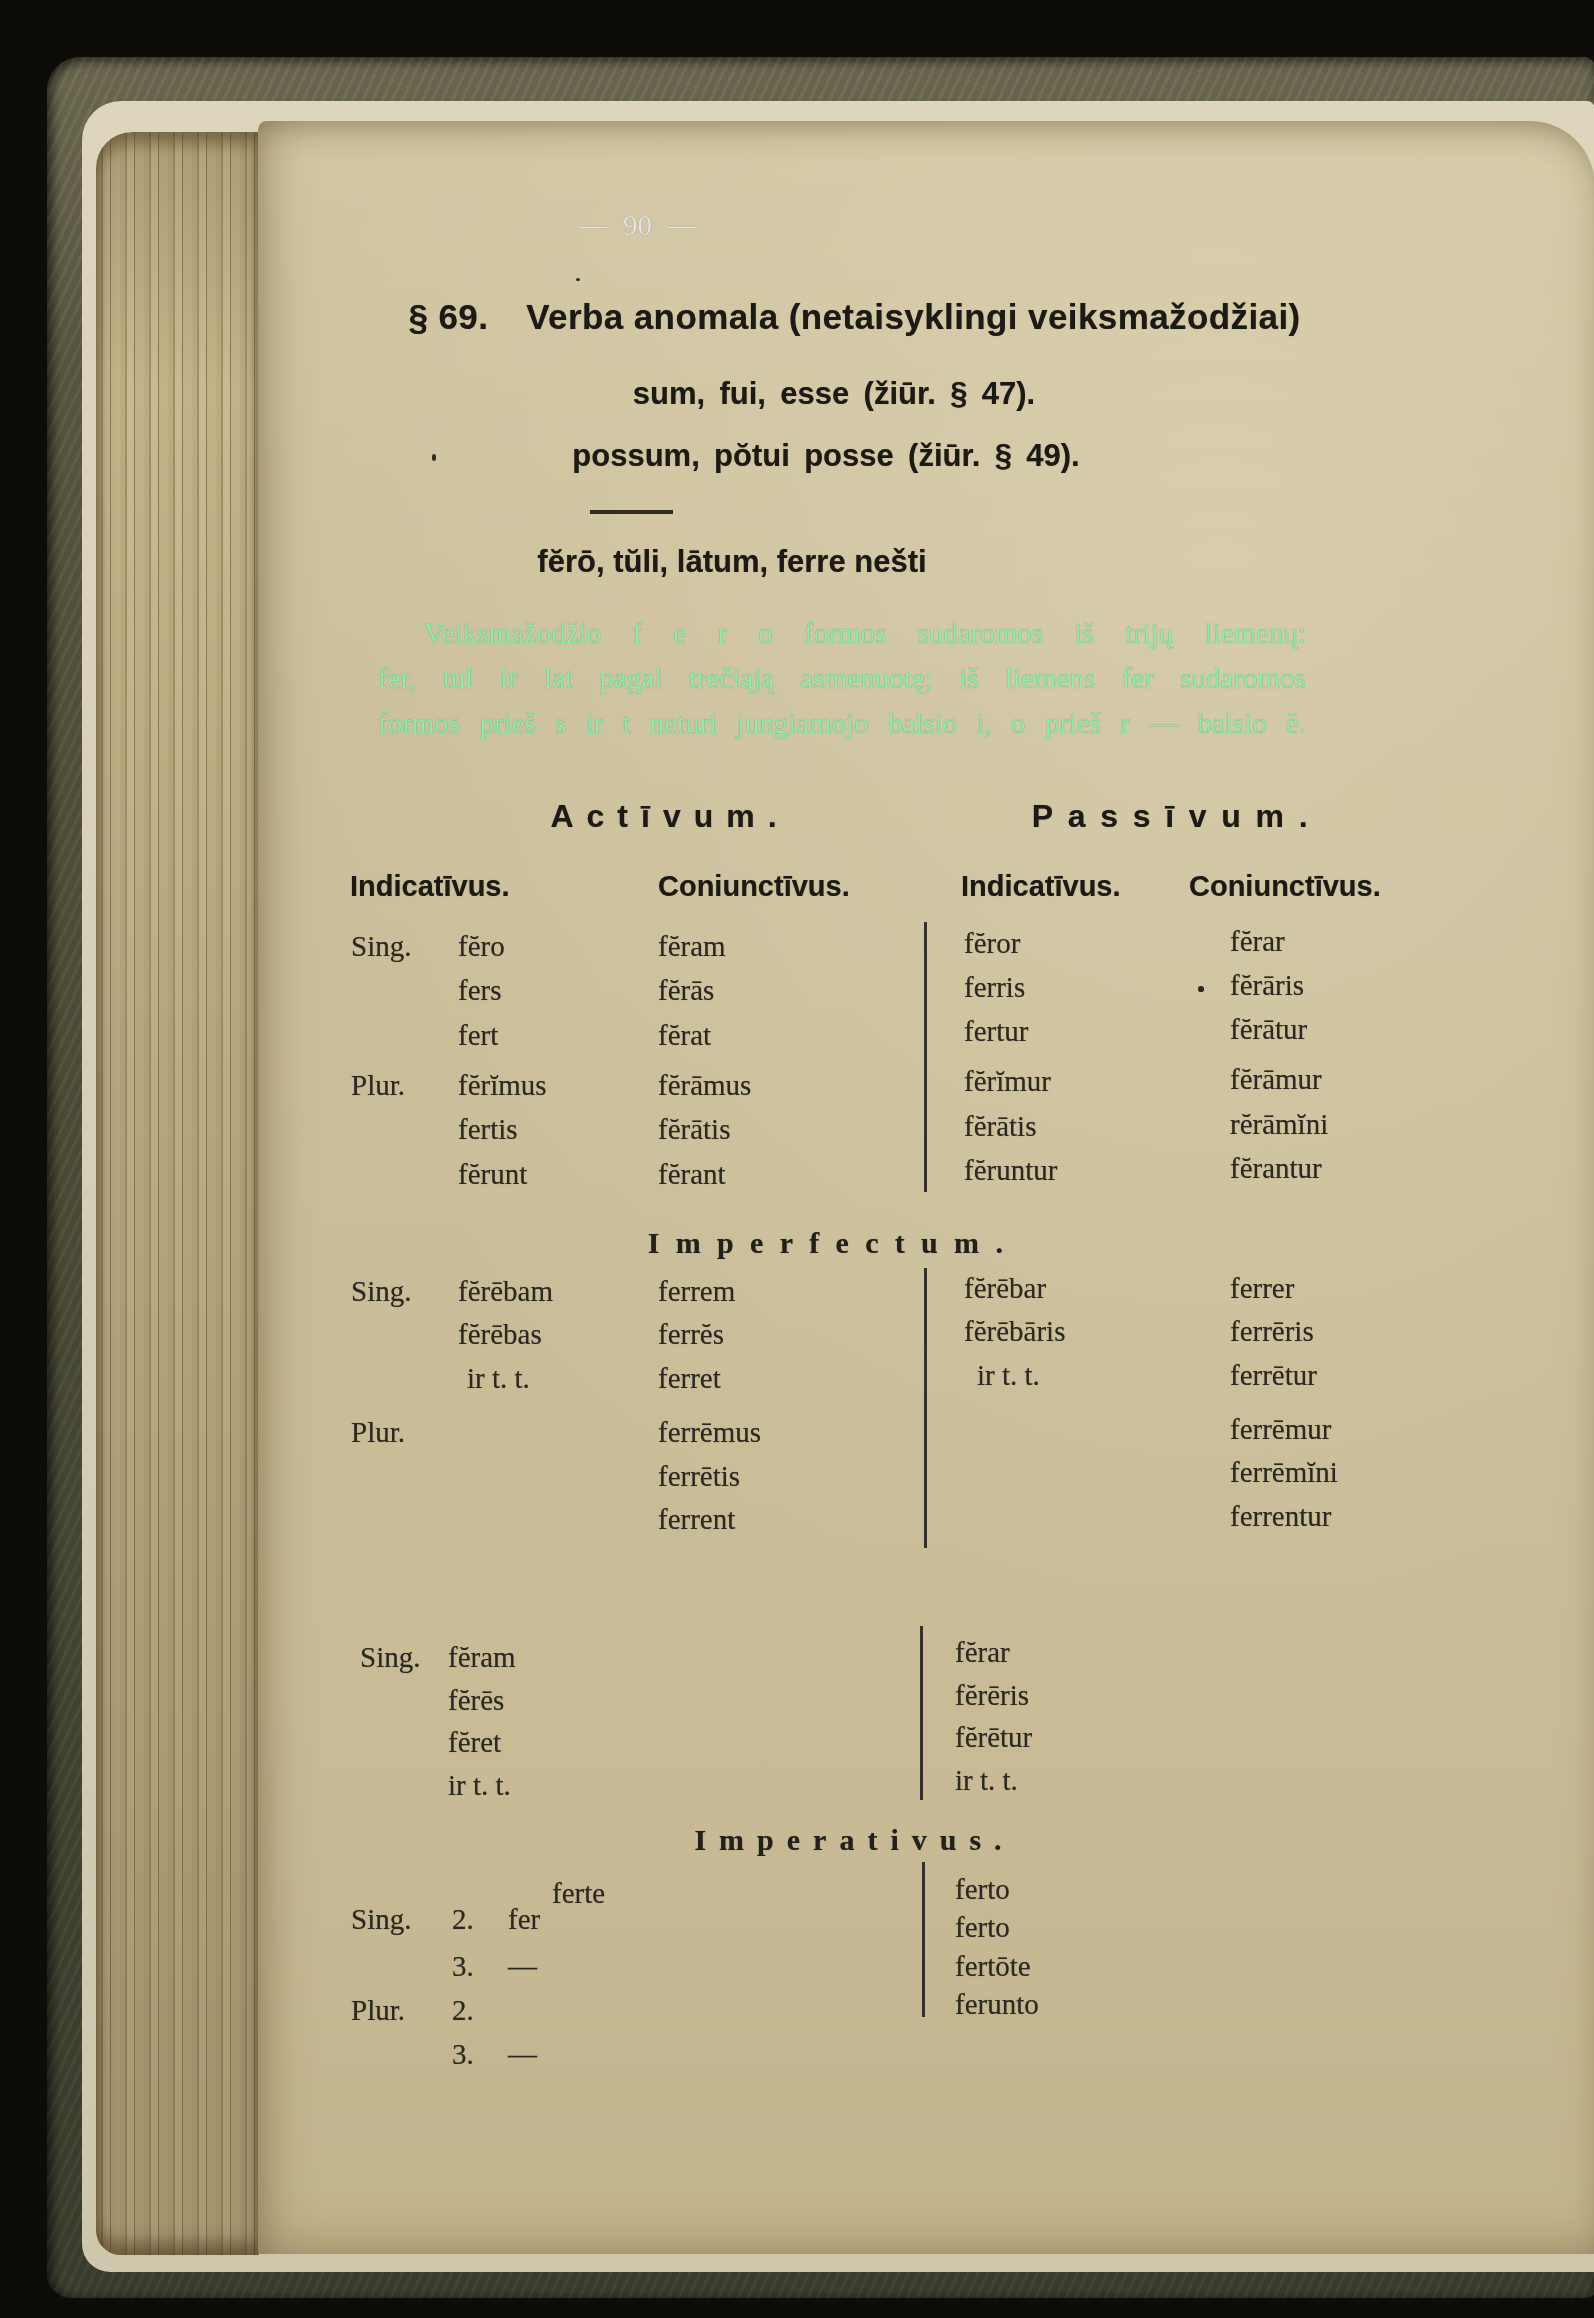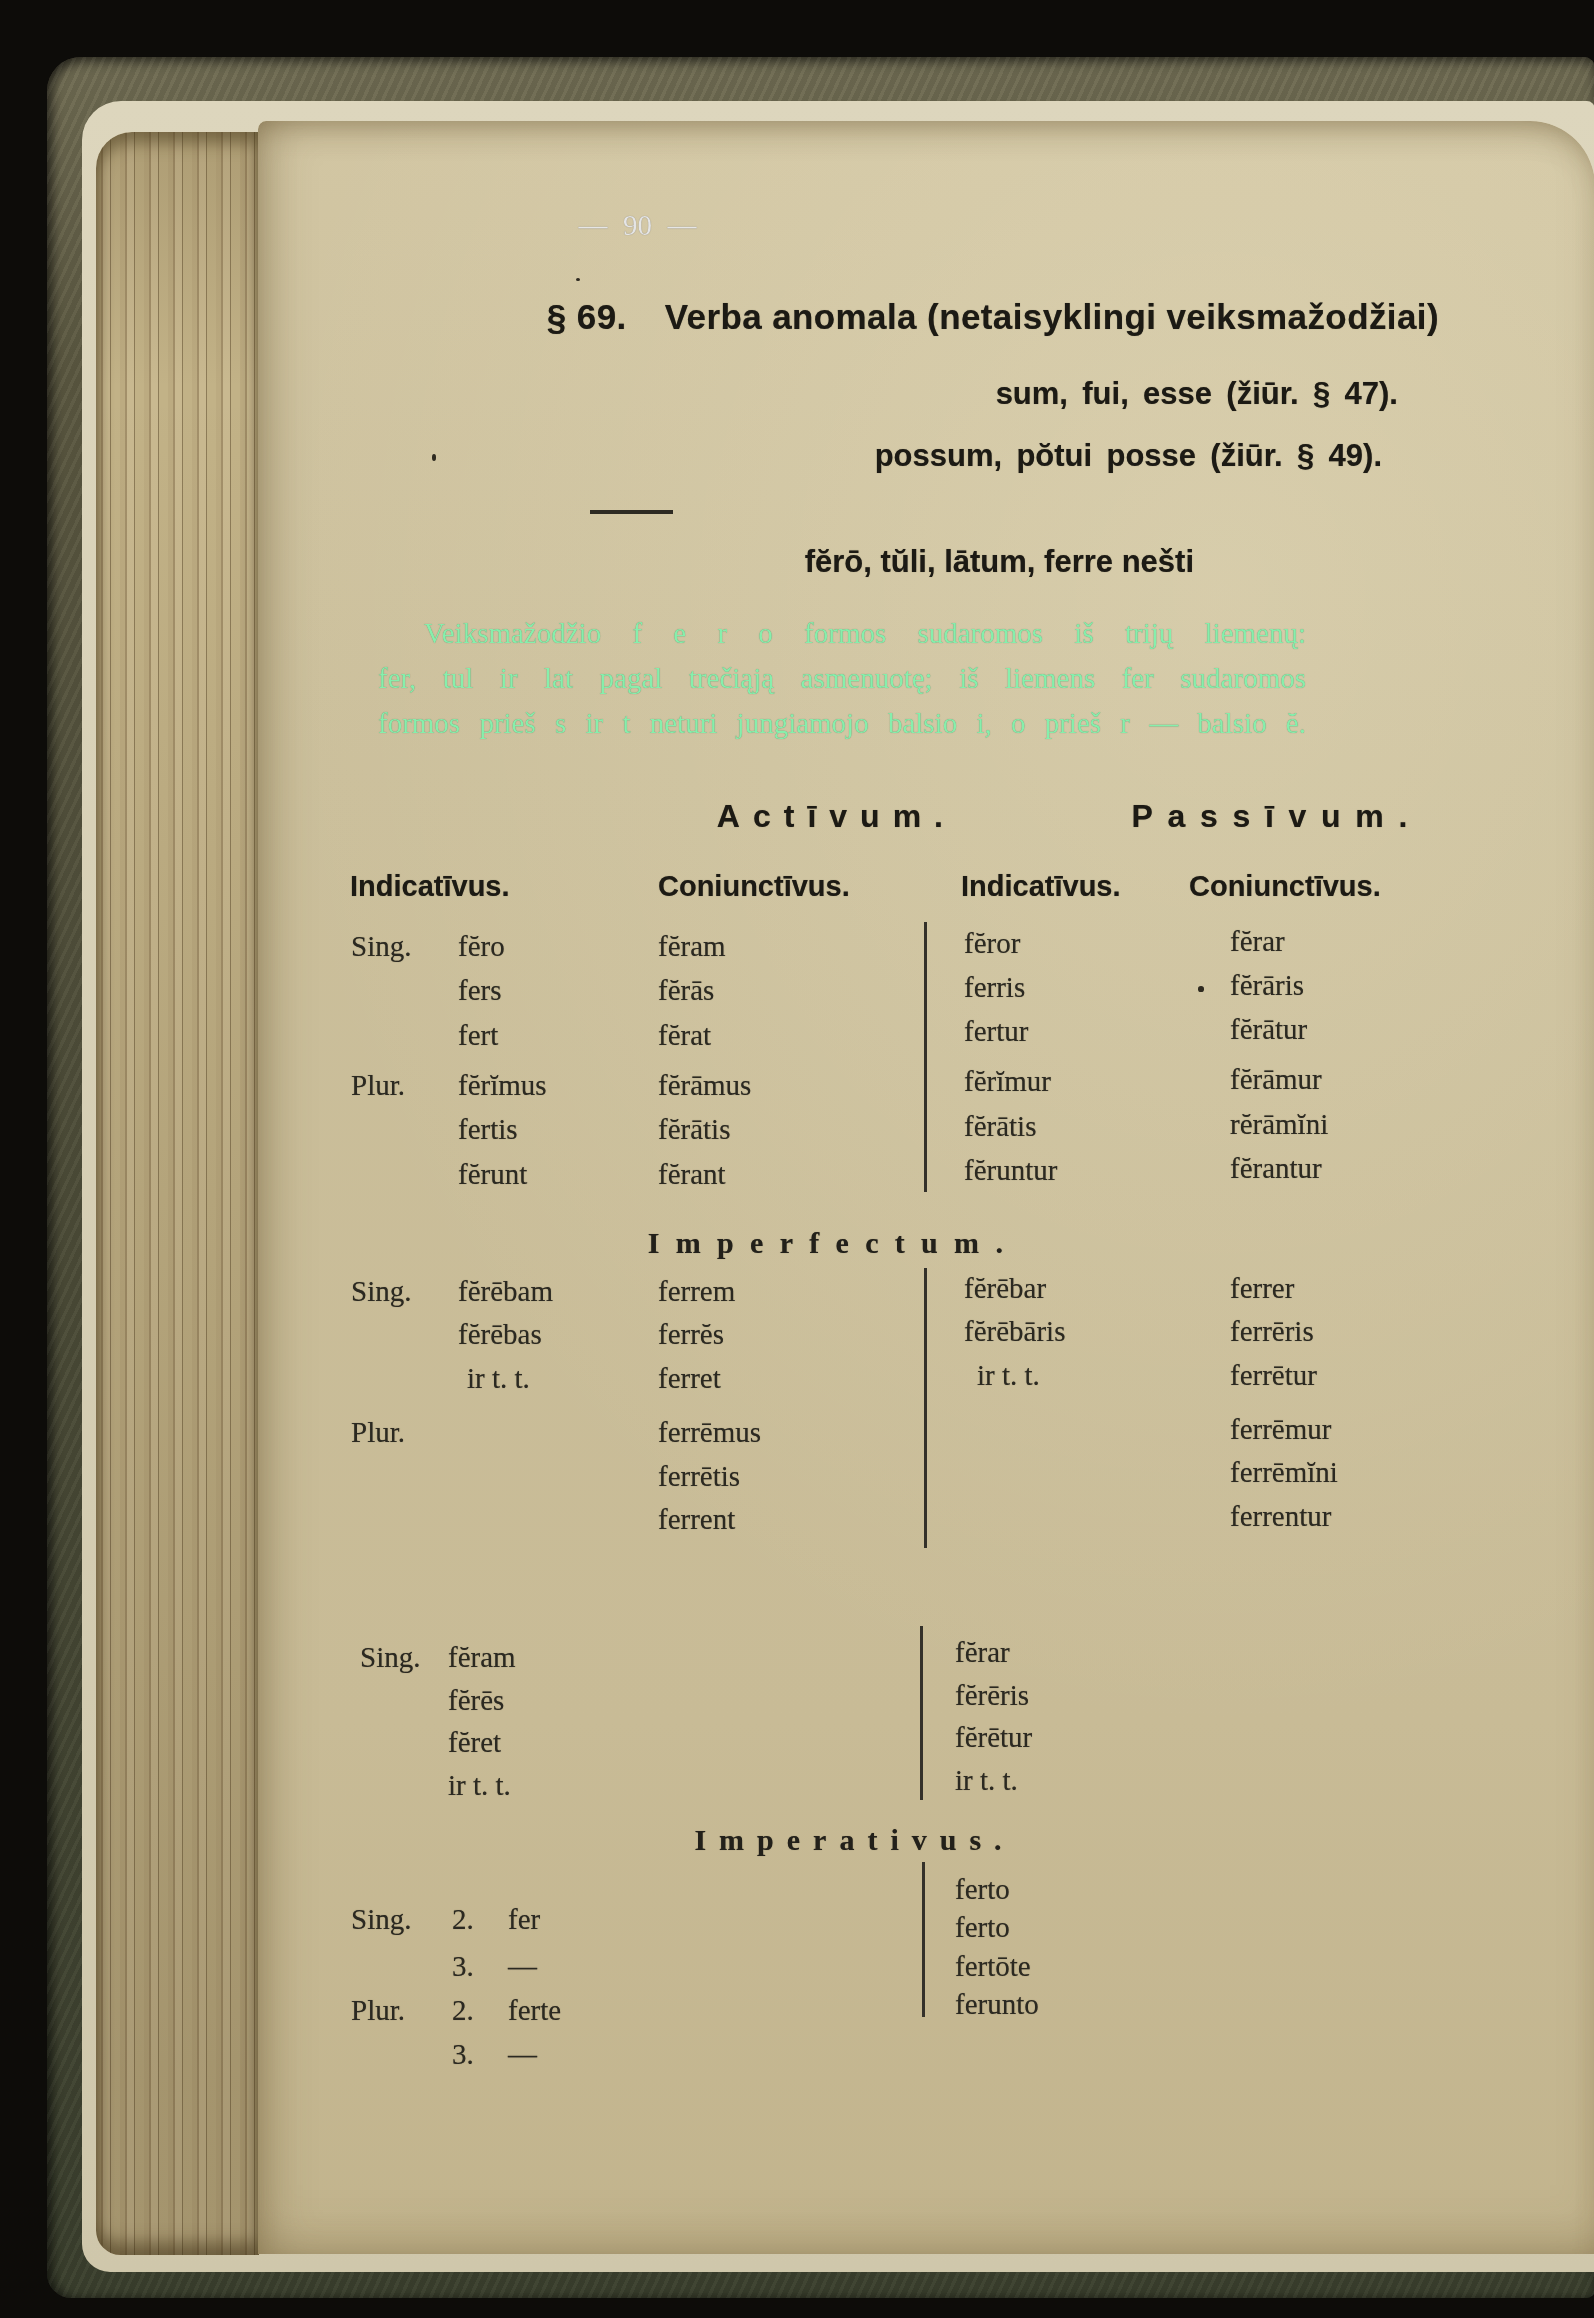--- a/index.html
+++ b/index.html
@@ -31,21 +31,21 @@
          box-shadow:inset 21px 0 49px -14.7px rgba(95,75,40,.38),
                     inset 0 18px 33px -16.3px rgba(95,75,40,.45),
                     inset 0 -24.5px 57px -24.5px rgba(110,90,50,.35);}
   .speck{position:absolute;background:#2e2a20;border-radius:50%;}
 
   
   .txt{position:absolute;left:0;top:0;width:1595px;height:2319px;}
   .txt *{white-space:nowrap;}
   .center{position:absolute;text-align:center;}
   .serif{font-family:"Liberation Serif", serif;color:#2b2921;}
-  .sans-b{font-family:"Liberation Sans", sans-serif;font-weight:bold;color:#1c1a14;text-align:right;}
+  .sans-b{font-family:"Liberation Sans", sans-serif;font-weight:bold;color:#1c1a14;}
   .soft{text-shadow:0 0 0.8px rgba(45,40,28,.55);}
 
   .pgnum{top:209px;left:0;width:1275px;font-size:29px;word-spacing:8.2px;color:#e5e5e5;}
   .title{top:297px;left:270px;width:1169px;font-size:35px;letter-spacing:0.4px;}
   .title .gap{display:inline-block;width:38px;}
   .subtitle1{top:376px;left:270px;width:1128px;font-size:31px;word-spacing:5.7px;}
   .subtitle2{top:438px;left:270px;width:1112px;font-size:31px;word-spacing:5.7px;}
   .rule{position:absolute;top:510px;left:590px;width:83px;height:4.1px;background:#2e2b23;}
   .lemma{top:544px;left:270px;width:924px;font-size:31px;}
 
@@ -209,21 +209,21 @@
       <span class="cell serif soft x-num" style="top:1903px;">2.</span>
       <span class="cell serif soft x-form" style="top:1903px;">fer</span>
       <span class="cell serif soft x-pi" style="top:1873px;">ferto</span>
 
       <span class="cell serif soft x-num" style="top:1950px;">3.</span>
       <span class="cell serif soft x-form" style="top:1950px;">—</span>
       <span class="cell serif soft x-pi" style="top:1911px;">ferto</span>
 
       <span class="cell serif soft x-label" style="top:1994px;">Plur.</span>
       <span class="cell serif soft x-num" style="top:1994px;">2.</span>
-      <span class="cell serif soft x-form" style="top:1994px;">ferte</span>
+      <span class="cell serif soft x-form" style="top:1877px;margin-left:44px;">ferte</span>
       <span class="cell serif soft x-pi" style="top:1950px;">fertōte</span>
 
       <span class="cell serif soft x-num" style="top:2038px;">3.</span>
       <span class="cell serif soft x-form" style="top:2038px;">—</span>
       <span class="cell serif soft x-pi" style="top:1988px;">ferunto</span>
     </div>
 
   </div>
 </div>
 

